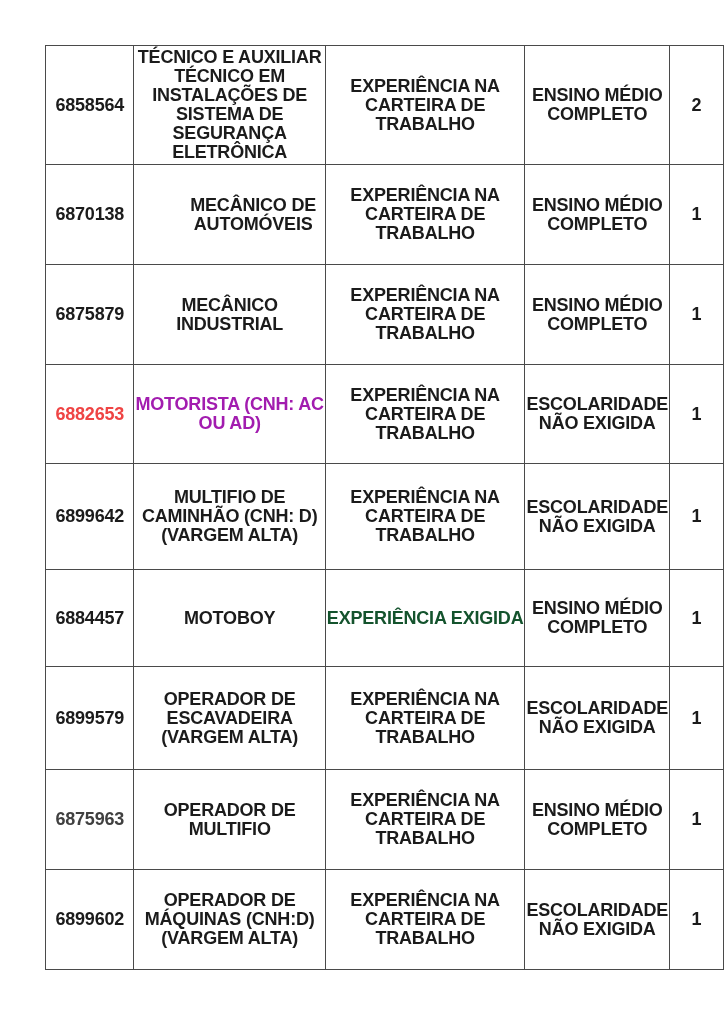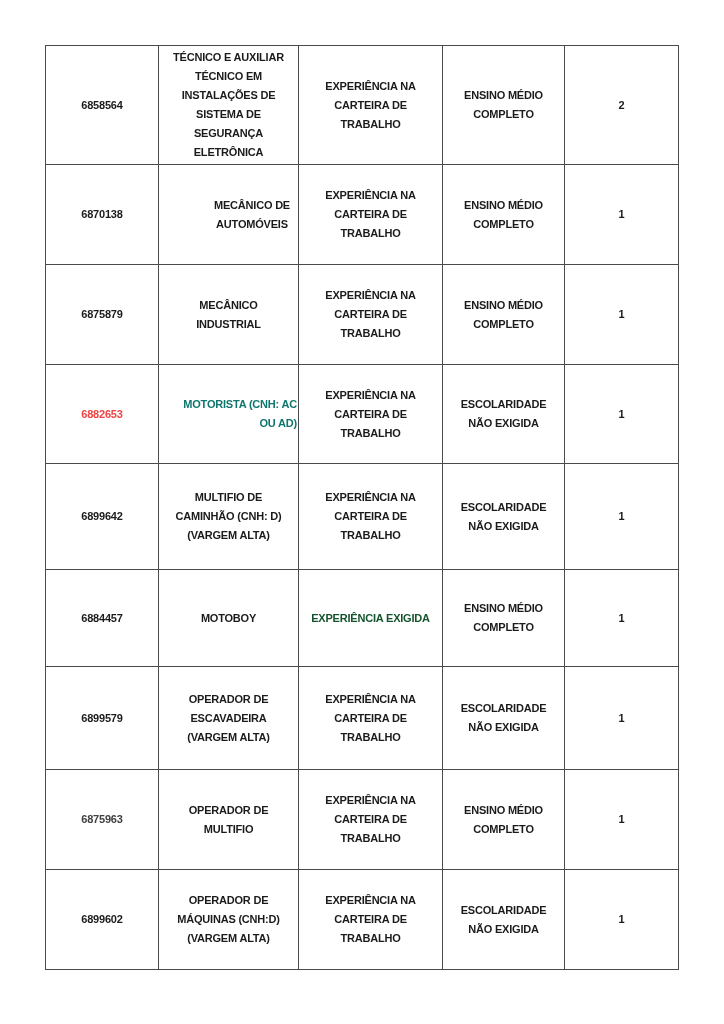--- a/index.html
+++ b/index.html
@@ -20,21 +20,21 @@
     left: 45px;
     top: 45px;
     border-collapse: collapse;
     table-layout: fixed;
   }
   table.jobs-table td {
     border: 1px solid #4a4a4a;
     text-align: center;
     vertical-align: middle;
     font-weight: bold;
-    font-size: 11px;
+    font-size: 18px;
     letter-spacing: -0.2px;
     color: #1b1b1b;
     padding: 2px 1px;
     overflow: visible;
   }
   table.jobs-table .line {
     line-height: 19px;
     white-space: nowrap;
   }
 </style>
@@ -115,21 +115,21 @@
             <div class="line">COMPLETO</div>
           </td>
           <td style="border-color: rgb(74, 74, 74); color: rgb(27, 27, 27);">
             <div class="line">1</div>
           </td>
         </tr>
         <tr style="height: 99px;">
           <td style="border-color: rgb(74, 74, 74); color: #ef4444;">
             <div class="line">6882653</div>
           </td>
-          <td style="border-color: rgb(74, 74, 74); color: #0f766e; text-align: right;">
+          <td style="border-color: rgb(74, 74, 74); color: #a21caf;">
             <div class="line">MOTORISTA (CNH: AC</div>
             <div class="line">OU AD)</div>
           </td>
           <td style="border-color: rgb(74, 74, 74); color: rgb(27, 27, 27);">
             <div class="line">EXPERIÊNCIA NA</div>
             <div class="line">CARTEIRA DE</div>
             <div class="line">TRABALHO</div>
           </td>
           <td style="border-color: rgb(74, 74, 74); color: rgb(27, 27, 27);">
             <div class="line">ESCOLARIDADE</div>

